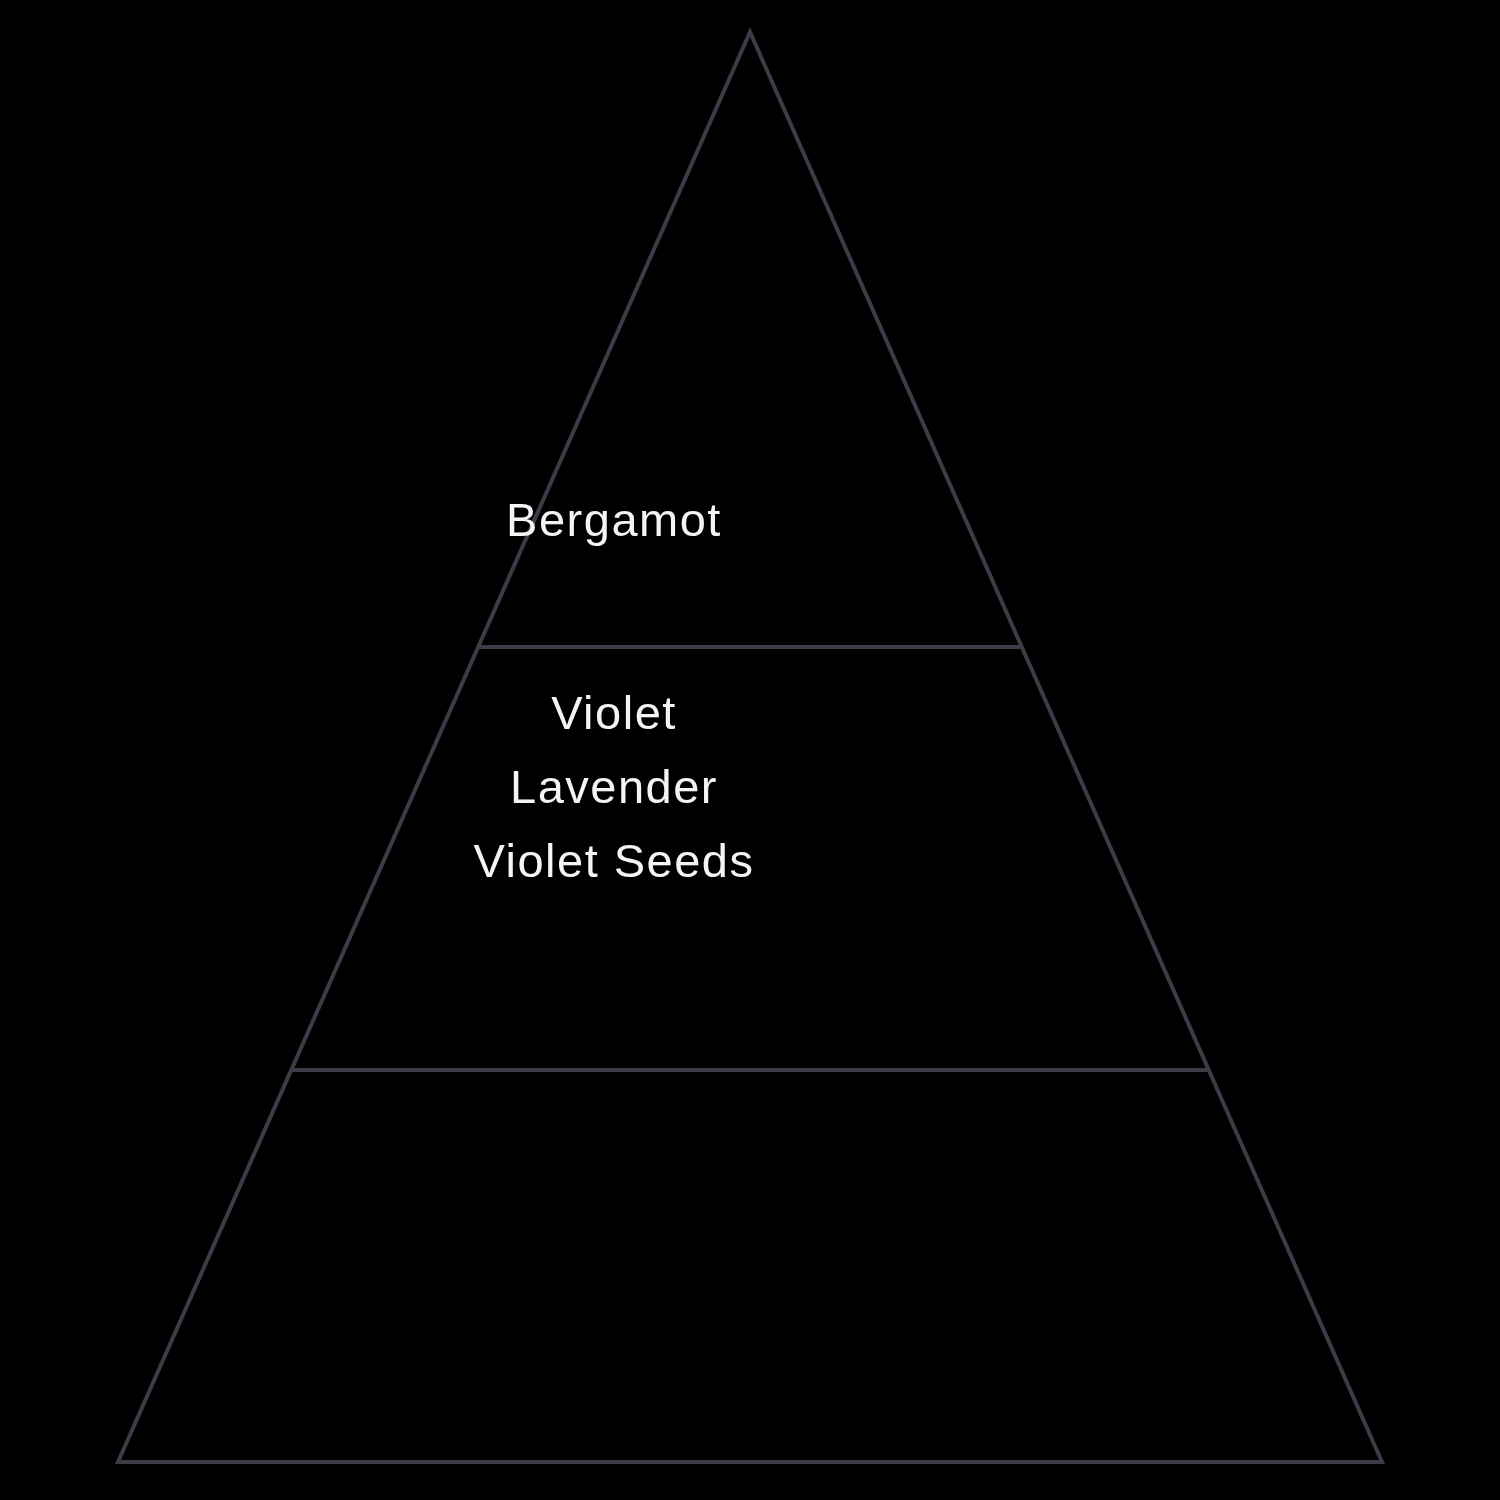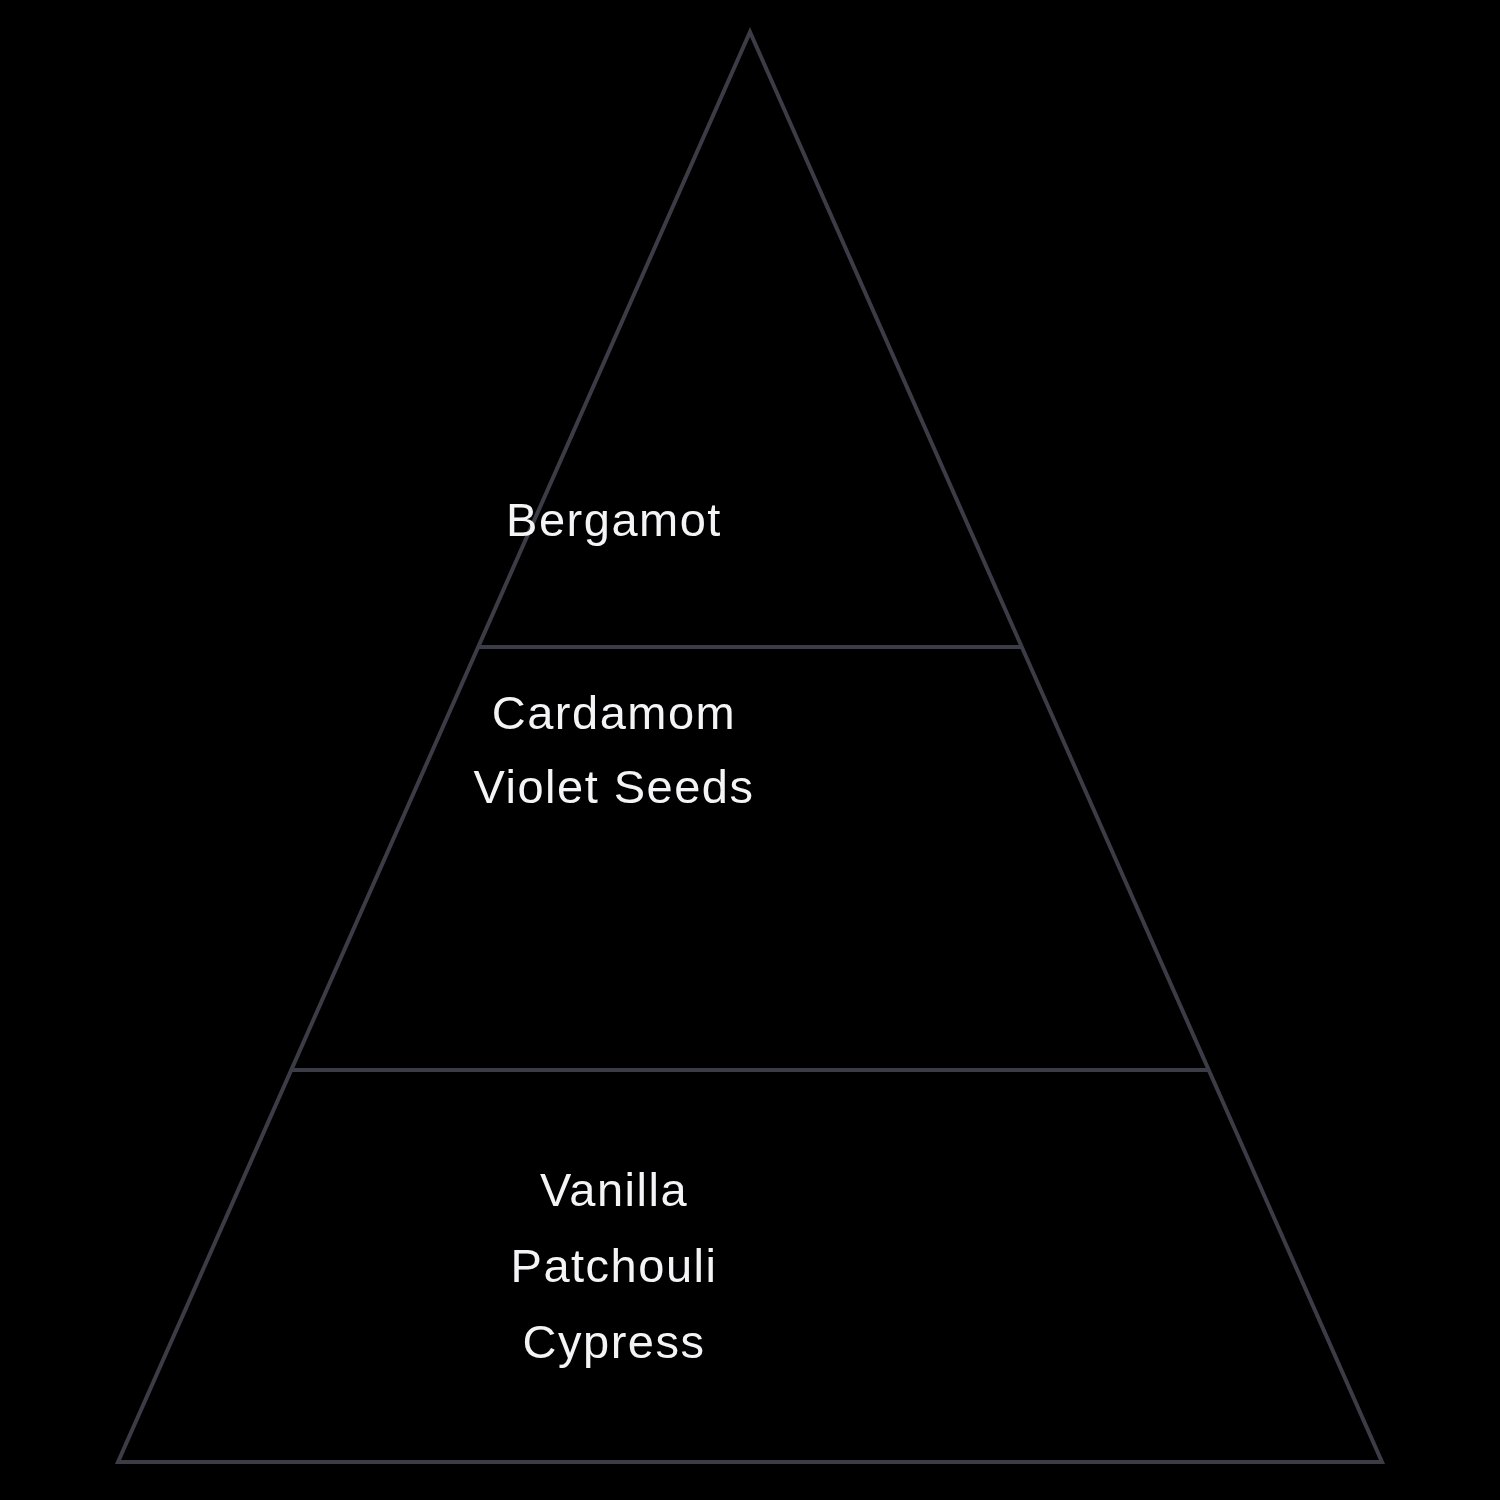--- a/index.html
+++ b/index.html
@@ -47,23 +47,19 @@
     <polygon points="750,32 1382,1462 118,1462" fill="none" stroke="#3c3c47" stroke-width="4"></polygon>
     <line x1="478" y1="647" x2="1022" y2="647" stroke="#3c3c47" stroke-width="4"></line>
     <line x1="291" y1="1070" x2="1209" y2="1070" stroke="#3c3c47" stroke-width="4"></line>
   </svg>
 
   <div class="notes top-lines" style="top:483px">
     <div class="note-line">Bergamot</div>
   </div>
 
   <div class="notes heart-lines" style="top:676px">
-    <div class="note-line">Cardamom</div>
+    <div class="note-line">Violet</div>
+    <div class="note-line">Lavender</div>
     <div class="note-line">Violet Seeds</div>
   </div>
 
-  <div class="notes base-lines" style="top:1152px">
-    <div class="note-line">Vanilla</div>
-    <div class="note-line">Patchouli</div>
-    <div class="note-line">Cypress</div>
-  </div>
 
 </div>
 
 </body></html>

